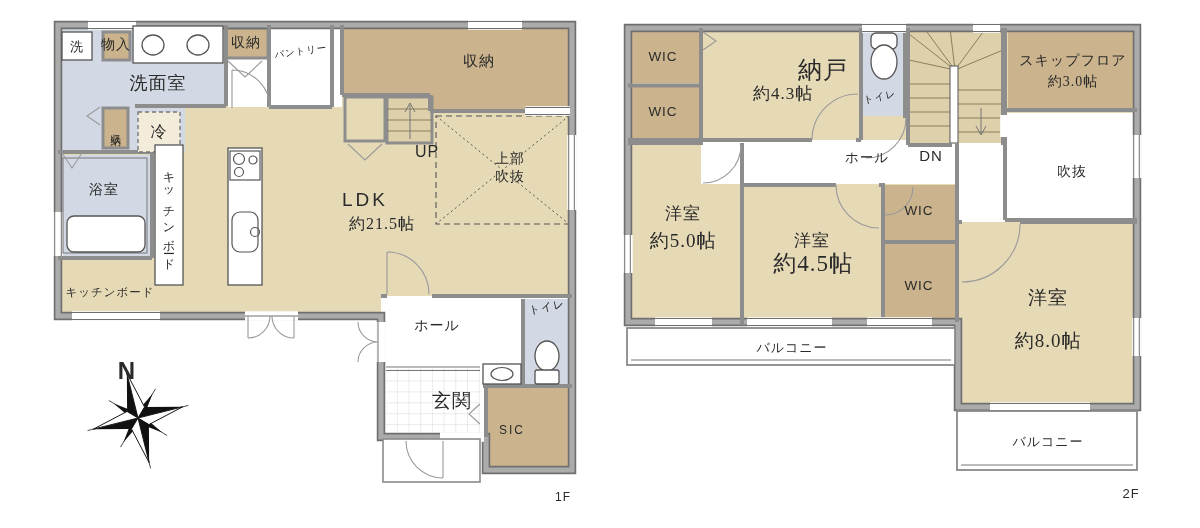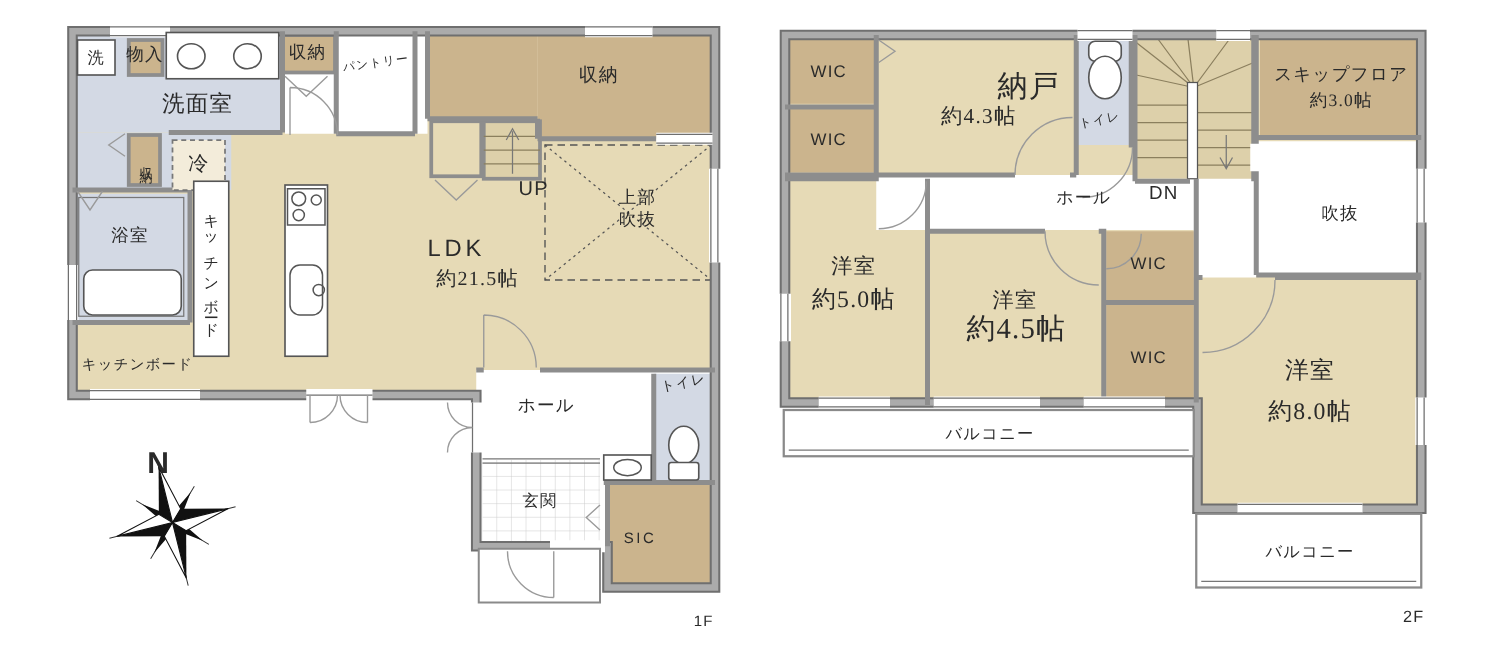--- a/index.html
+++ b/index.html
@@ -244,41 +244,41 @@
 <div class="lbl vert" style="left:169px;top:215px;font-size:12px">キッチンボード</div>
 <div class="lbl" style="left:110px;top:293px;font-size:11.5px">キッチンボード</div>
 <div class="lbl serif" style="left:365px;top:199px;font-size:19px;letter-spacing:3px">LDK</div>
 <div class="lbl" style="left:382px;top:224px;font-size:16px">約21.5帖</div>
 <div class="lbl serif" style="left:427px;top:152px;font-size:16px">UP</div>
 <div class="lbl" style="left:479px;top:61px;font-size:15px">収納</div>
 <div class="lbl" style="left:510px;top:159px;font-size:14px">上部</div>
 <div class="lbl" style="left:510px;top:177px;font-size:14px">吹抜</div>
 <div class="lbl" style="left:437px;top:326px;font-size:14px">ホール</div>
 <div class="lbl rot" style="left:547px;top:307px;font-size:11px">トイレ</div>
-<div class="lbl" style="left:432px;top:400px;font-size:13px">玄関</div>
+<div class="lbl" style="left:452px;top:400px;font-size:19px">玄関</div>
 <div class="lbl serif" style="left:512px;top:430px;font-size:12px;letter-spacing:2px">SIC</div>
 <div class="lbl serif" style="left:563px;top:497px;font-size:12px">1F</div>
 
 <div class="lbl serif" style="left:663px;top:57px;font-size:13.5px">WIC</div>
 <div class="lbl serif" style="left:663px;top:112px;font-size:13.5px">WIC</div>
 <div class="lbl" style="left:823px;top:70px;font-size:24px">納戸</div>
 <div class="lbl" style="left:783px;top:93px;font-size:17px">約4.3帖</div>
 <div class="lbl rot" style="left:880px;top:97px;font-size:10px">トイレ</div>
 <div class="lbl" style="left:867px;top:158px;font-size:13.5px">ホール</div>
 <div class="lbl serif" style="left:931px;top:155px;font-size:15px">DN</div>
 <div class="lbl" style="left:1073px;top:61px;font-size:14px">スキップフロア</div>
 <div class="lbl" style="left:1073px;top:82px;font-size:14px">約3.0帖</div>
 <div class="lbl" style="left:1072px;top:172px;font-size:14px">吹抜</div>
 <div class="lbl" style="left:683px;top:213px;font-size:17px">洋室</div>
 <div class="lbl" style="left:683px;top:240px;font-size:19px">約5.0帖</div>
 <div class="lbl" style="left:812px;top:240px;font-size:17px">洋室</div>
 <div class="lbl" style="left:813px;top:263px;font-size:23px">約4.5帖</div>
 <div class="lbl serif" style="left:919px;top:211px;font-size:13.5px">WIC</div>
 <div class="lbl serif" style="left:919px;top:286px;font-size:13.5px">WIC</div>
 <div class="lbl" style="left:1048px;top:297px;font-size:19px">洋室</div>
-<div class="lbl" style="left:1048px;top:330px;font-size:19px">約8.0帖</div>
+<div class="lbl" style="left:1048px;top:340px;font-size:19px">約8.0帖</div>
 <div class="lbl" style="left:792px;top:347px;font-size:13px">バルコニー</div>
 <div class="lbl" style="left:1048px;top:441px;font-size:13px">バルコニー</div>
 <div class="lbl serif" style="left:1131px;top:493px;font-size:13px">2F</div>
 
 <div class="lbl serif" style="left:127px;top:371px;font-size:24px;font-weight:bold">N</div>
 
 </div>
 
 </body></html>

